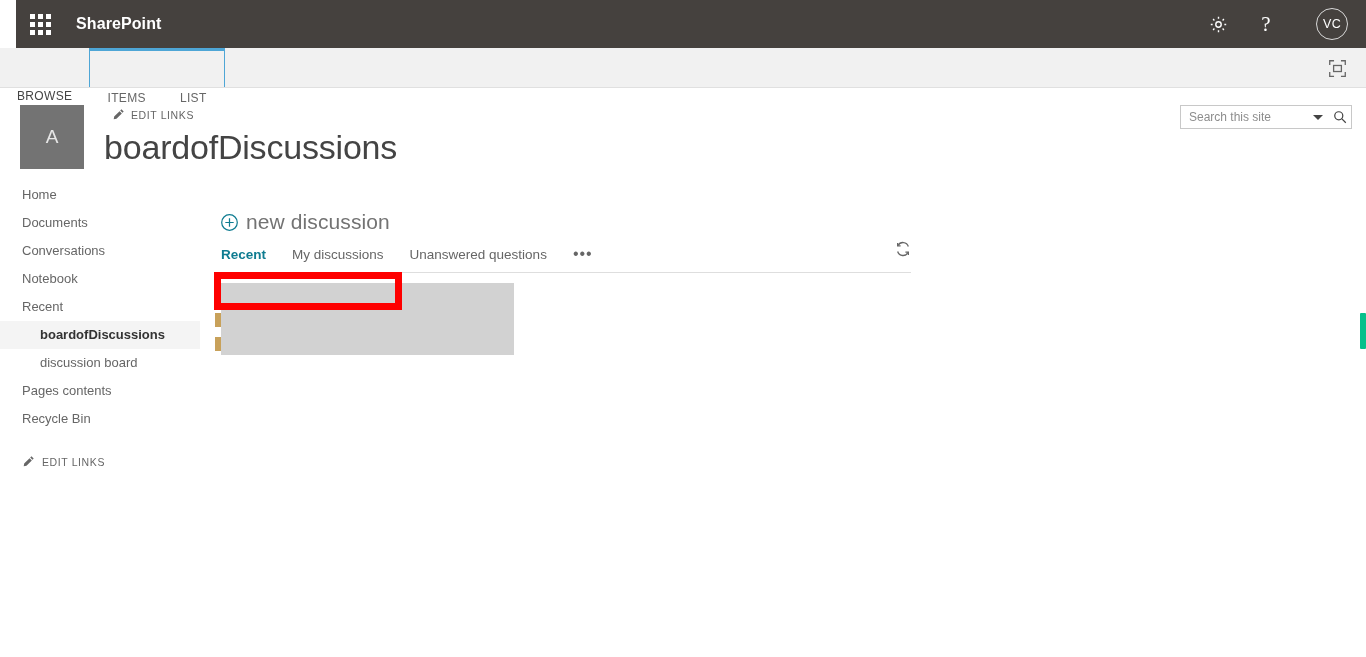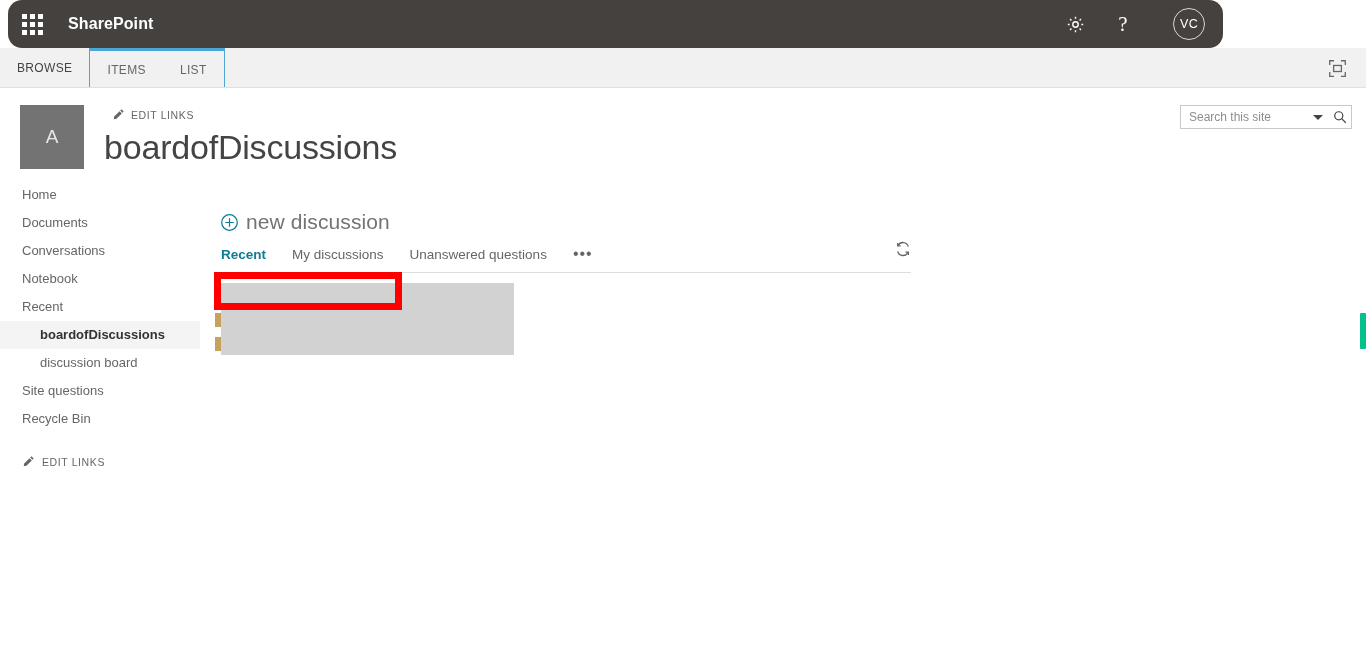--- a/index.html
+++ b/index.html
@@ -8,24 +8,24 @@
     margin: 0; padding: 0;
     width: 1366px; height: 657px;
     overflow: hidden;
     background: #ffffff;
     font-family: "Liberation Sans", sans-serif;
     -webkit-font-smoothing: antialiased;
   }
 
   
   .suite-bar {
-    position: absolute; top: 0; left: 8px;
-    width: 1215px; height: 48px;
+    position: absolute; top: 0; left: 16px;
+    width: 1350px; height: 48px;
     background: #45413e;
-    display: flex; align-items: center; border-radius: 14px;
+    display: flex; align-items: center;
   }
   .waffle {
     width: 48px; height: 48px;
     display: flex; align-items: center; justify-content: center;
     cursor: pointer;
   }
   .waffle-grid {
     display: grid;
     grid-template-columns: repeat(3, 5px);
     grid-template-rows: repeat(3, 5px);
@@ -71,20 +71,21 @@
   }
   .ribbon-tabs { display: flex; align-items: stretch; height: 40px; }
   .ribbon-tab {
     display: flex; align-items: center;
     padding: 0 17px;
     font-size: 12px;
     color: #444444;
     letter-spacing: .35px;
     cursor: pointer;
     height: 40px;
+    margin-top: 28px;
   }
   .ctx-group {
     display: flex; align-items: stretch;
     height: 40px;
     border-left: 1px solid #4ea6d6;
     border-right: 1px solid #4ea6d6;
     border-top: 3px solid #4ea6d6;
     background: #f1f1f1;
   }
   .ctx-group .ribbon-tab { height: 37px; color: #666; }
@@ -328,21 +329,21 @@
 </div>
 
 <nav class="quicklaunch">
   <a class="ql-item">Home</a>
   <a class="ql-item">Documents</a>
   <a class="ql-item">Conversations</a>
   <a class="ql-item">Notebook</a>
   <a class="ql-item">Recent</a>
   <a class="ql-item child selected">boardofDiscussions</a>
   <a class="ql-item child">discussion board</a>
-  <a class="ql-item">Site questions</a>
+  <a class="ql-item">Pages contents</a>
   <a class="ql-item">Recycle Bin</a>
 
   <div class="ql-edit-links">
     <svg class="pencil" width="13" height="13" viewBox="0 0 16 16">
       <path d="M11.6 1.6l2.8 2.8-1.5 1.5-2.8-2.8zM9.3 3.9l2.8 2.8-6.6 6.6-3.4.6.6-3.4z" fill="#666666"></path>
     </svg>
     <span class="edit-links-label">EDIT LINKS</span>
   </div>
 </nav>
 

